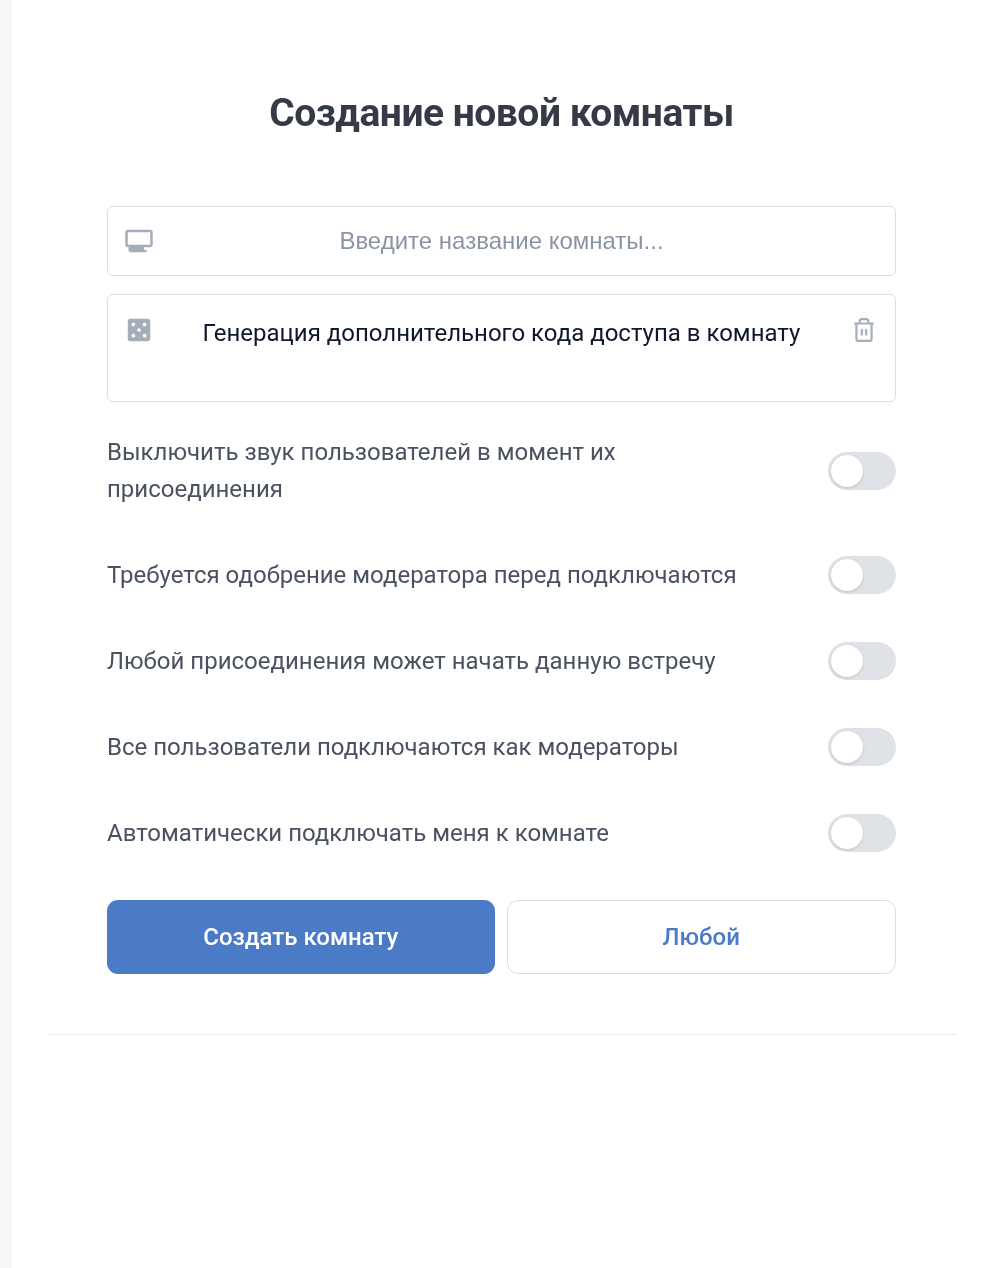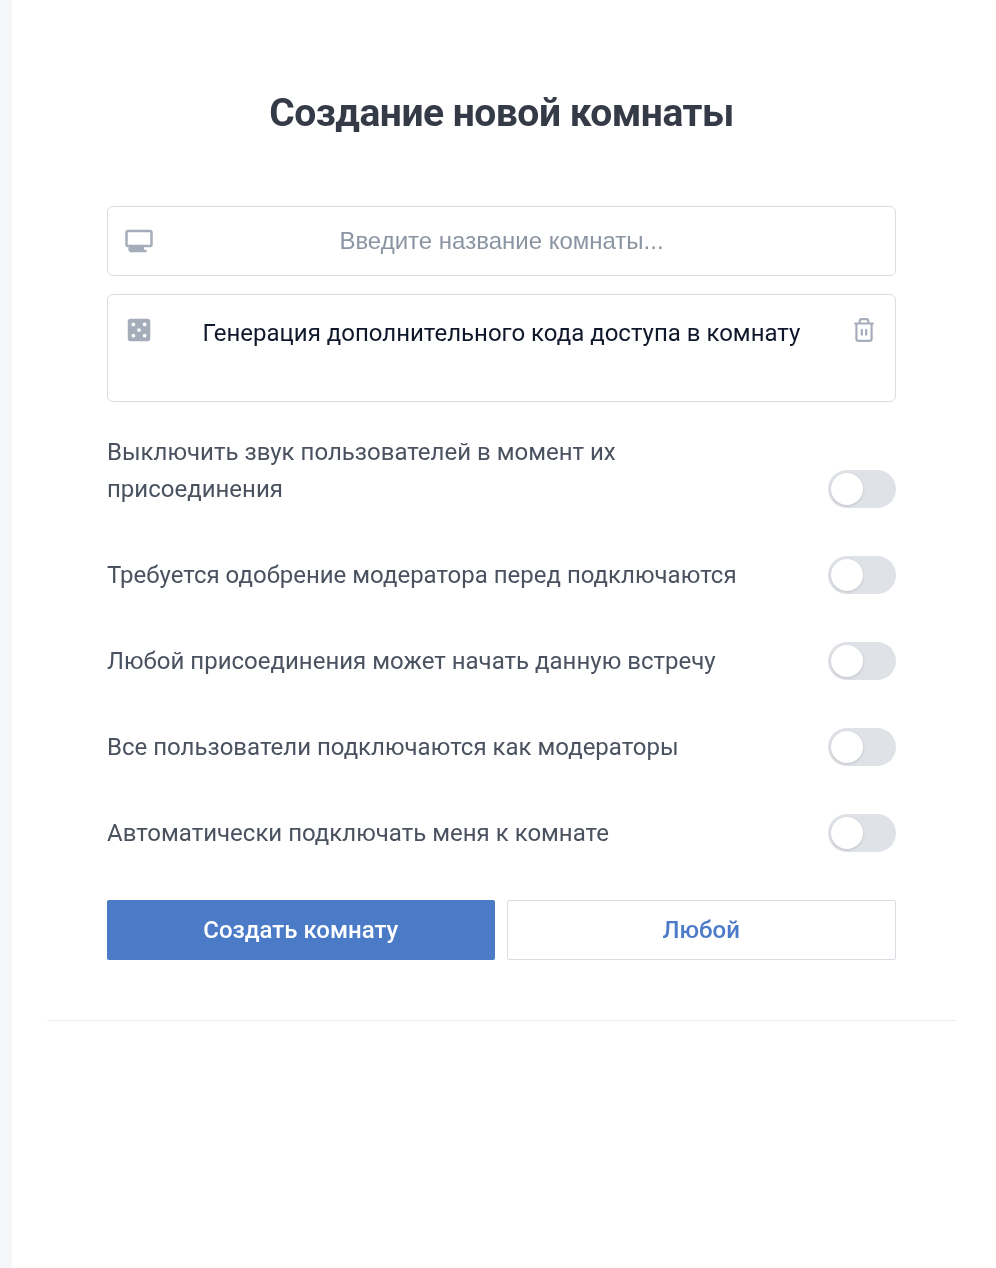--- a/index.html
+++ b/index.html
@@ -101,21 +101,21 @@
       height: 70px;
       display: flex;
       align-items: center;
       justify-content: center;
       color: #a4adb9;
       flex-shrink: 0;
       cursor: pointer;
     }
     .toggle-row {
       display: flex;
-      align-items: flex-end;
+      align-items: center;
       justify-content: space-between;
       margin-bottom: 48px;
       gap: 24px;
     }
     .toggle-row:first-of-type {
       margin-bottom: 60px;
     }
     .toggle-row:nth-of-type(2) {
       margin-bottom: 48px;
     }
@@ -147,22 +147,22 @@
       box-shadow: 0 1px 3px rgba(0,0,0,0.15);
     }
     .buttons-row {
       display: flex;
       gap: 12px;
       margin-top: 35px;
       margin-bottom: 60px;
     }
     .btn {
       flex: 1;
-      height: 60px;
-      border-radius: 2px;
+      height: 74px;
+      border-radius: 11px;
       font-size: 24px;
       font-weight: 500;
       cursor: pointer;
       border: none;
       font-family: inherit;
     }
     .btn-primary {
       background: #4b7ac7;
       color: #ffffff;
     }

